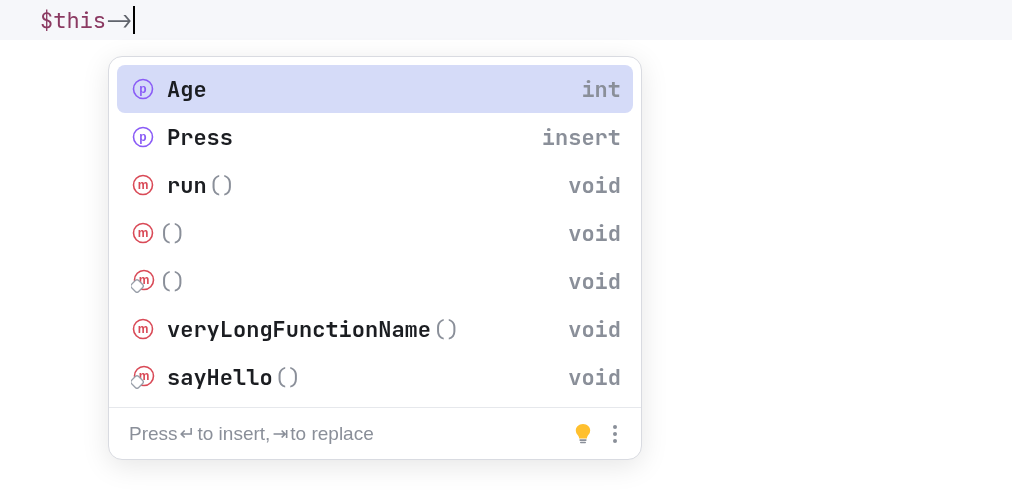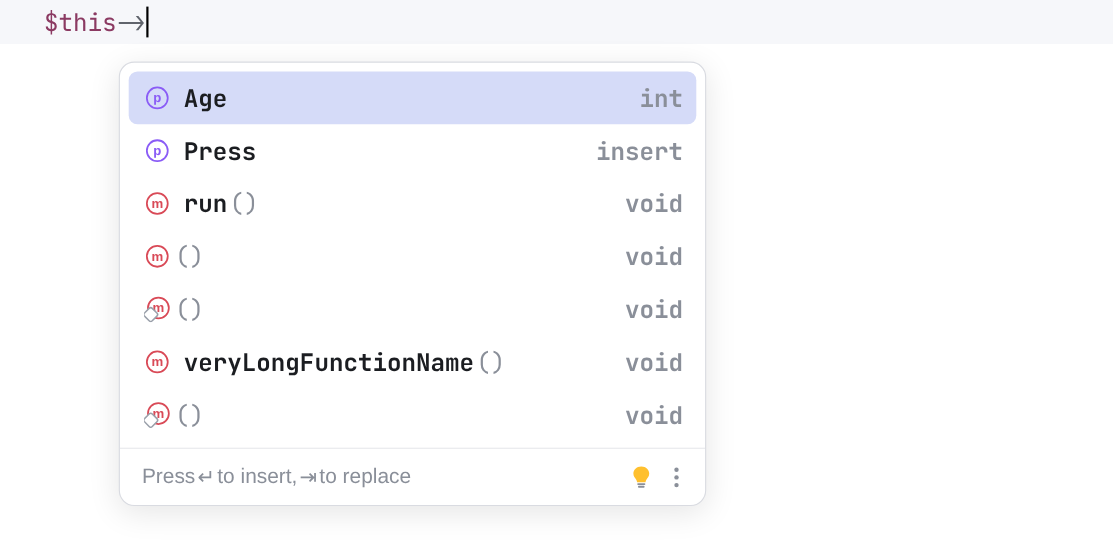--- a/index.html
+++ b/index.html
@@ -149,20 +149,21 @@
         <span class="type">void</span>
       </div>
       <div class="item">
         <span class="icon">
           <svg width="24" height="24" viewBox="0 0 24 24">
             <circle cx="13" cy="11" r="9.5" fill="none" stroke="#d94a57" stroke-width="1.6"></circle>
             <text x="13" y="15" text-anchor="middle" font-family="Arial" font-size="12" font-weight="600" fill="#d94a57">m</text>
             <rect x="1" y="12" width="10" height="10" rx="2" fill="#fff" stroke="#9aa0aa" stroke-width="1.4" transform="rotate(45 6 17)"></rect>
           </svg>
         </span>
+        <span class="label">sayHello</span>
         <span class="suffix">()</span>
         <span class="spacer"></span>
         <span class="type">void</span>
       </div>
     </div>
 
   <div class="footer">
     <div class="hint">
       <span>Press </span>
       <span>↵</span>

